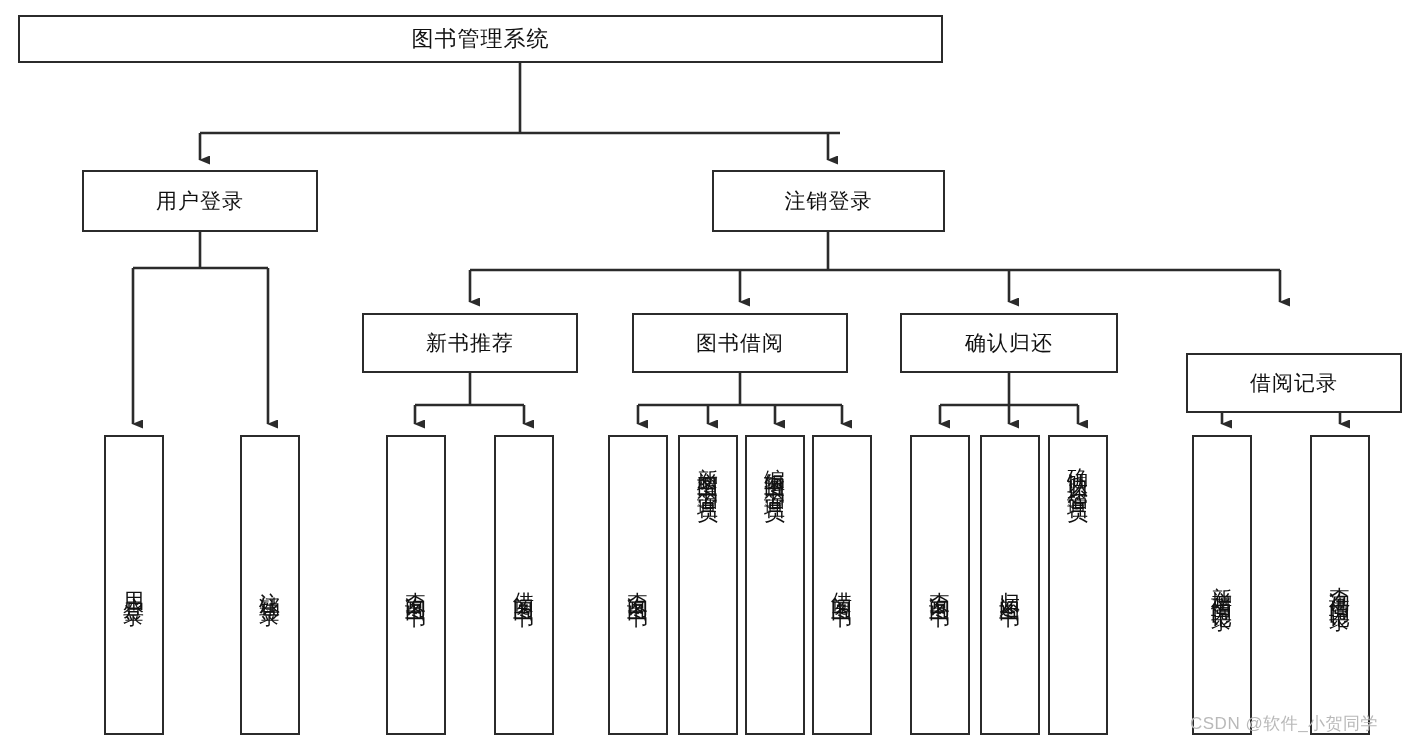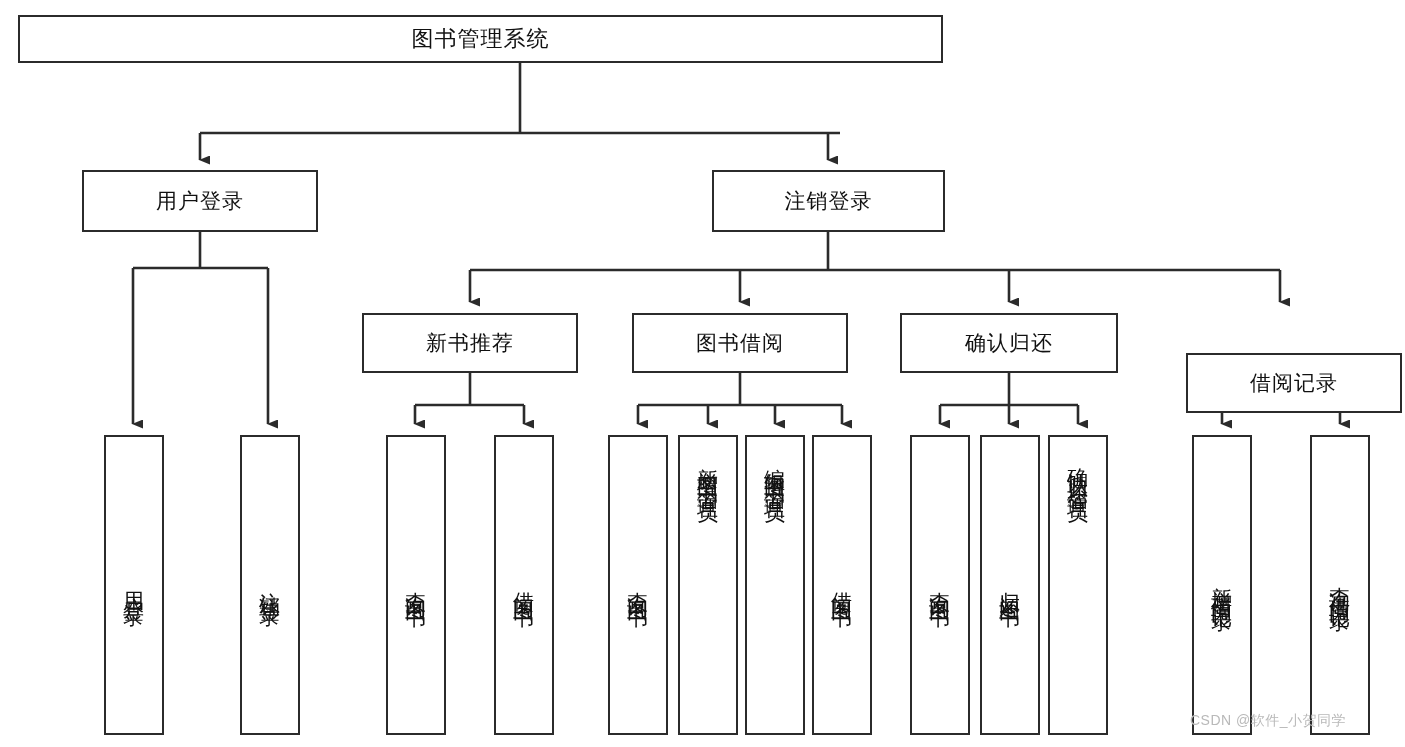--- a/index.html
+++ b/index.html
@@ -47,21 +47,21 @@
     text-orientation:upright;
     font-size:21px;
     letter-spacing:5px;
     line-height:1;
   }
 
   #watermark{
     position:absolute;
     left:1190px;
     top:712px;
-    font-size:14px;
+    font-size:17px;
     color:#b9b9b9;
     white-space:nowrap;
     letter-spacing:0.5px;
     font-family:"Liberation Sans","DejaVu Sans",sans-serif;
   }
 </style>
 </head>
 <body>
 
 <div id="diagram">

